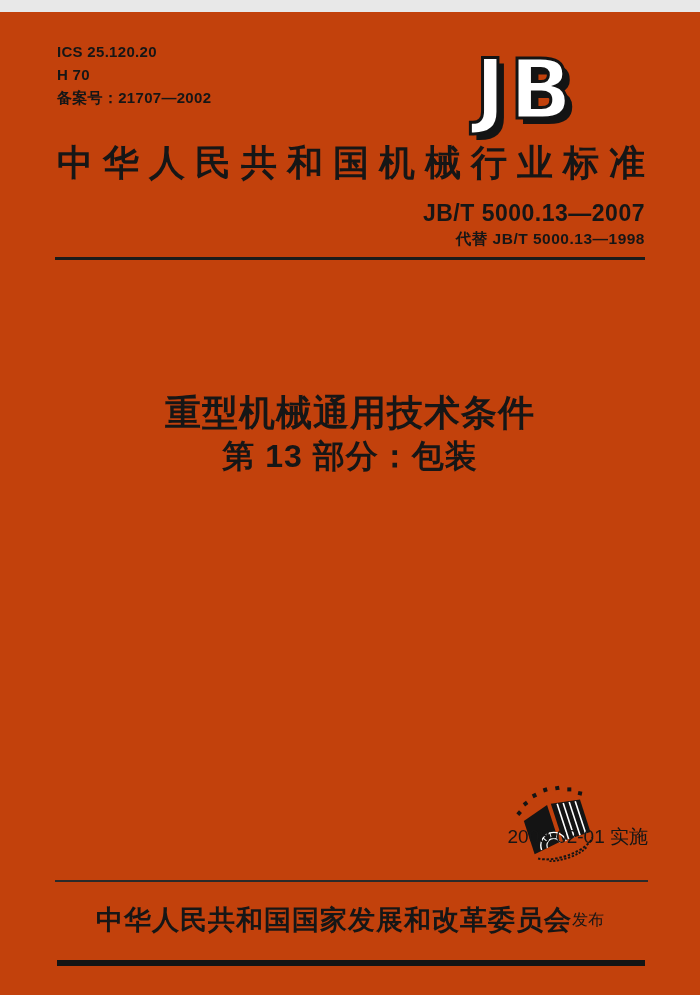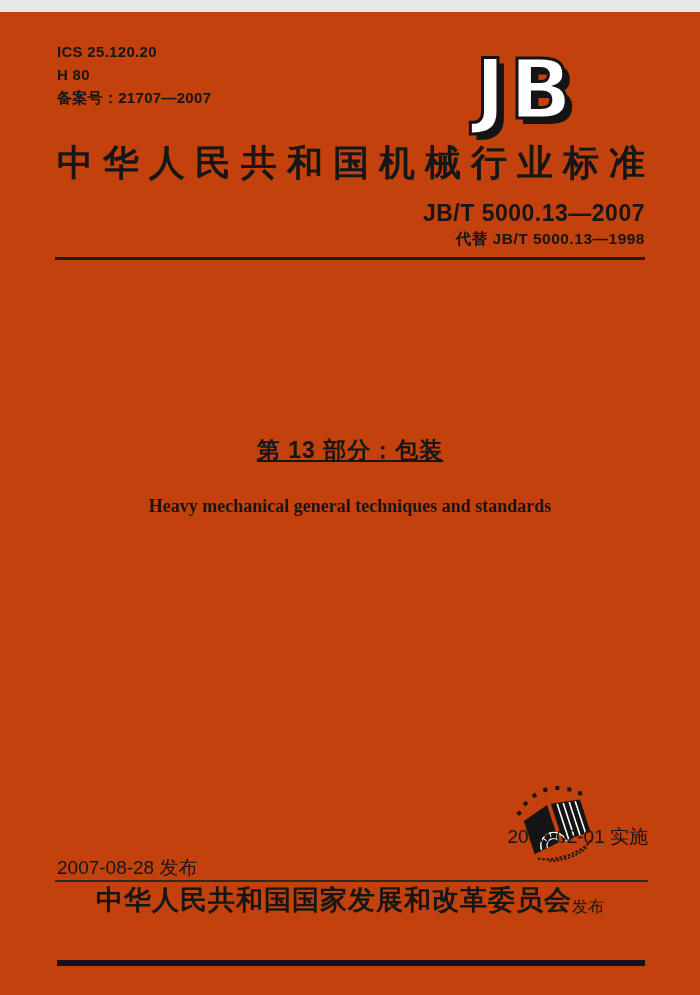--- a/index.html
+++ b/index.html
@@ -22,49 +22,49 @@
     display:flex;justify-content:space-between;
     font-size:36px;font-weight:bold;
   }
   .type-row span{display:block;}
   
   .std-no{position:absolute;right:55px;top:188px;font-size:23px;font-weight:bold;letter-spacing:0.5px;text-align:center;}
   .std-replaces{position:absolute;right:55px;top:217px;font-size:15.5px;font-weight:700;text-align:right;letter-spacing:0.5px;}
   .rule-top{position:absolute;left:55px;top:245px;width:590px;height:3px;background:#1b1b1b;}
   
   .title-cn1{position:absolute;left:0;top:377px;width:100%;text-align:center;font-size:36px;font-weight:bold;letter-spacing:1px;}
-  .title-cn2{position:absolute;left:0;top:423px;width:100%;text-align:center;font-size:23px;font-weight:bold;letter-spacing:1px;text-decoration:underline;}
+  .title-cn2{position:absolute;left:0;top:423px;width:100%;text-align:center;font-size:32px;font-weight:bold;letter-spacing:1px;}
   
   .title-en1{position:absolute;left:0;top:484px;width:100%;text-align:center;font-family:"Liberation Serif",serif;font-weight:bold;font-size:18px;}
   .title-en2{position:absolute;left:0;top:511px;width:100%;text-align:center;font-family:"Liberation Serif",serif;font-weight:bold;font-size:18px;}
   
   .seal{position:absolute;left:507px;top:772px;width:100px;height:78px;}
   
   .issue-date{position:absolute;left:57px;top:843px;font-size:19px;}
   .impl-date{position:absolute;right:52px;top:812px;font-size:19px;text-align:right;}
   .rule-dates{position:absolute;left:55px;top:868px;width:593px;height:2px;background:#2a2a2a;}
   
   .issuer-row{
-    position:absolute;left:0;top:870px;width:100%;
-    display:flex;justify-content:center;align-items:flex-end;
+    position:absolute;left:0;top:890px;width:100%;
+    display:flex;justify-content:center;align-items:center;
   }
   .issuer-name{font-size:27px;font-weight:bold;letter-spacing:1px;}
   .issuer-action{font-size:16px;font-weight:normal;}
   
   .bottom-bar{position:absolute;left:57px;top:948px;width:588px;height:6px;background:#141414;}
 </style>
 </head>
 <body>
 
 <div class="page">
 
   <div class="codes">
     <div>ICS 25.120.20</div>
-    <div>H 80</div>
-    <div>备案号：21707—2007</div>
+    <div>H 70</div>
+    <div>备案号：21707—2002</div>
   </div>
 
   <div class="jb-logo">
     <svg width="190" height="92" viewBox="0 0 190 92" xmlns="http://www.w3.org/2000/svg">
       <text x="26" y="76" font-family="DejaVu Sans, sans-serif" font-weight="bold" font-size="82" fill="#141414" letter-spacing="4">JB</text>
       <text x="20" y="70" font-family="DejaVu Sans, sans-serif" font-weight="bold" font-size="82" fill="#ffffff" stroke="#141414" stroke-width="3" letter-spacing="4">JB</text>
     </svg>
   </div>
 
   <div class="type-row">
@@ -81,22 +81,22 @@
     <span>业</span>
     <span>标</span>
     <span>准</span>
   </div>
 
   <div class="std-no">JB/T 5000.13—2007</div>
   <div class="std-replaces">代替 JB/T 5000.13—1998</div>
 
   <div class="rule-top"></div>
 
+  <div class="title-cn1">重型机械通用技术条件</div>
   <div class="title-cn2">第 13 部分：包装</div>
-  <div class="title-en1">Heavy mechanical general techniques and standards</div>
 
   <div class="seal">
     <svg width="100" height="78" viewBox="0 0 100 78" xmlns="http://www.w3.org/2000/svg">
       <g transform="rotate(-18 50 42)">
 
         <path d="M20,27 L47,19 L47,58 L20,62 Z" fill="#141414"></path>
 
         <path d="M51,19 L80,24 L80,58 L51,58 Z" fill="#141414"></path>
         <line x1="57" y1="21" x2="57" y2="58" stroke="#ffffff" stroke-width="1.6"></line>
         <line x1="63" y1="22" x2="63" y2="58" stroke="#ffffff" stroke-width="1.6"></line>
@@ -116,21 +116,20 @@
         <rect x="60" y="4" width="4" height="4" fill="#141414" transform="rotate(8 62 6)"></rect>
         <rect x="71" y="9" width="4" height="4" fill="#141414" transform="rotate(18 73 11)"></rect>
         <rect x="80" y="16" width="4" height="4" fill="#141414" transform="rotate(30 82 18)"></rect>
 
         <path d="M22,67 A32,13 0 0 0 80,64" fill="none" stroke="#141414" stroke-width="2" stroke-dasharray="2.5,1.8"></path>
         <path d="M32,73 A25,9 0 0 0 72,71" fill="none" stroke="#141414" stroke-width="1.8" stroke-dasharray="2.2,1.6"></path>
       </g>
     </svg>
   </div>
 
-  <div class="issue-date">2007-08-28 发布</div>
   <div class="impl-date">2008-02-01 实施</div>
   <div class="rule-dates"></div>
 
   <div class="issuer-row">
     <span class="issuer-name">中华人民共和国国家发展和改革委员会</span>
     <span class="issuer-action">发布</span>
   </div>
 
   <div class="bottom-bar"></div>
 

